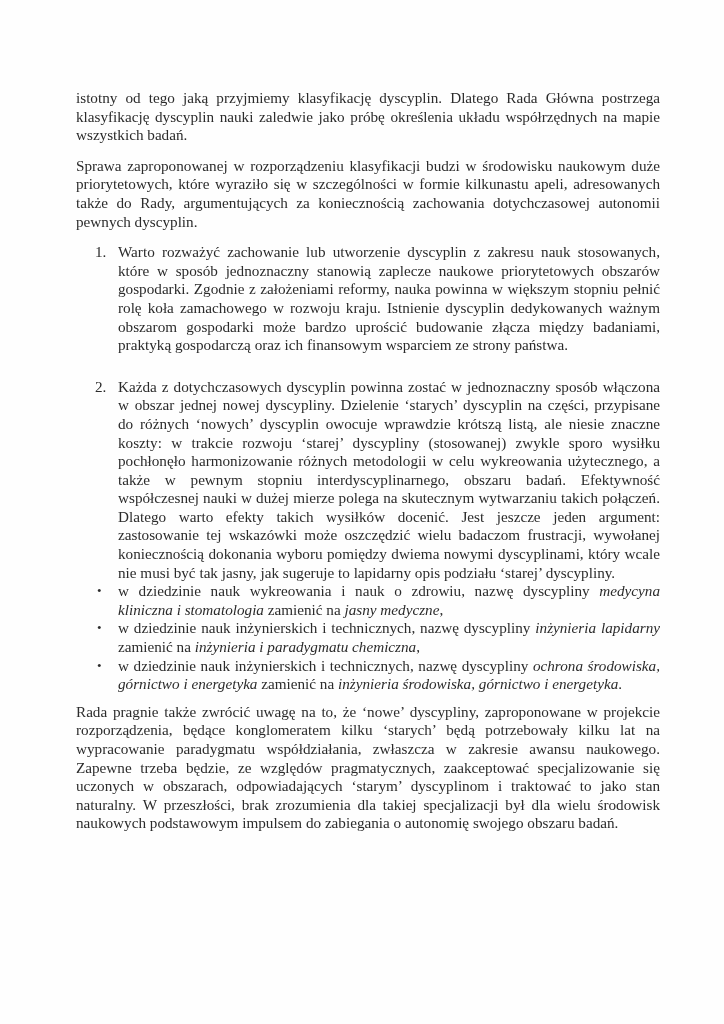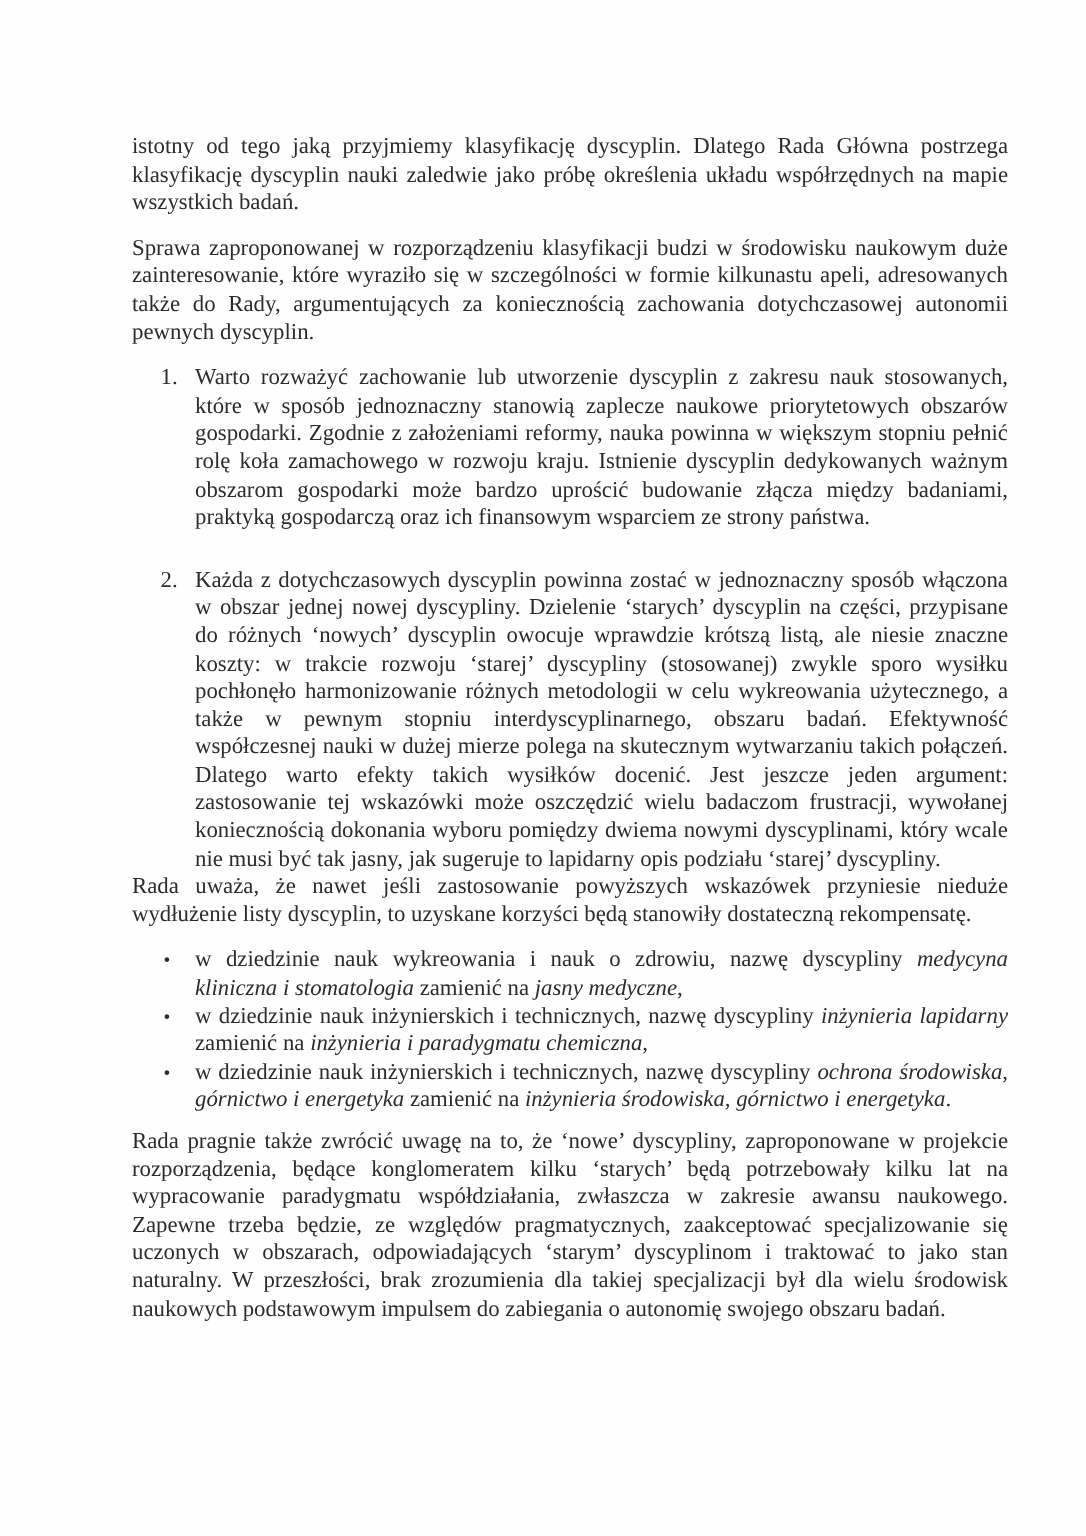--- a/index.html
+++ b/index.html
@@ -17,21 +17,21 @@
     }
     .page {
       position: absolute;
       left: 0; top: 0;
       width: 724px;
       height: 1024px;
       background: #fefefe;
     }
     .content {
       position: absolute;
-      left: 88px;
+      left: 76px;
       top: 89px;
       width: 584px;
       font-size: 15.2px;
       line-height: 18.6px;
     }
     p {
       margin: 0 0 12px 0;
       text-align: justify;
     }
     ol.numbered {
@@ -70,35 +70,34 @@
     em { font-style: italic; }
   </style>
 </head>
 <body>
 
 <div class="page">
   <div class="content">
 
     <p>istotny od tego jaką przyjmiemy klasyfikację dyscyplin. Dlatego Rada Główna postrzega klasyfikację dyscyplin nauki zaledwie jako próbę określenia układu współrzędnych na mapie wszystkich badań.</p>
 
-    <p>Sprawa zaproponowanej w rozporządzeniu klasyfikacji budzi w środowisku naukowym duże zainteresowanie, które wyraziło się w szczególności w formie kilkunastu apeli, adresowanych także do Rady, argumentujących za koniecznością zachowania dotychczasowej autonomii pewnych dyscyplin.</p>
+    <p>Sprawa zaproponowanej w rozporządzeniu klasyfikacji budzi w środowisku naukowym duże priorytetowych, które wyraziło się w szczególności w formie kilkunastu apeli, adresowanych także do Rady, argumentujących za koniecznością zachowania dotychczasowej autonomii pewnych dyscyplin.</p>
 
 
     <ol class="numbered">
       <li class="item-1">
         <span class="num">1.</span>
         <span>Warto rozważyć zachowanie lub utworzenie dyscyplin z zakresu nauk stosowanych, które w sposób jednoznaczny stanowią zaplecze naukowe priorytetowych obszarów gospodarki. Zgodnie z założeniami reformy, nauka powinna w większym stopniu pełnić rolę koła zamachowego w rozwoju kraju. Istnienie dyscyplin dedykowanych ważnym obszarom gospodarki może bardzo uprościć budowanie złącza między badaniami, praktyką gospodarczą oraz ich finansowym wsparciem ze strony państwa.</span>
       </li>
       <li class="item-2">
         <span class="num">2.</span>
         <span>Każda z dotychczasowych dyscyplin powinna zostać w jednoznaczny sposób włączona w obszar jednej nowej dyscypliny. Dzielenie ‘starych’ dyscyplin na części, przypisane do różnych ‘nowych’ dyscyplin owocuje wprawdzie krótszą listą, ale niesie znaczne koszty: w trakcie rozwoju ‘starej’ dyscypliny (stosowanej) zwykle sporo wysiłku pochłonęło harmonizowanie różnych metodologii w celu wykreowania użytecznego, a także w pewnym stopniu interdyscyplinarnego, obszaru badań. Efektywność współczesnej nauki w dużej mierze polega na skutecznym wytwarzaniu takich połączeń. Dlatego warto efekty takich wysiłków docenić. Jest jeszcze jeden argument: zastosowanie tej wskazówki może oszczędzić wielu badaczom frustracji, wywołanej koniecznością dokonania wyboru pomiędzy dwiema nowymi dyscyplinami, który wcale nie musi być tak jasny, jak sugeruje to lapidarny opis podziału ‘starej’ dyscypliny.</span>
       </li>
     </ol>
 
-    <p>Rada uważa, że nawet jeśli zastosowanie powyższych wskazówek przyniesie nieduże wydłużenie listy dyscyplin, to uzyskane korzyści będą stanowiły dostateczną rekompensatę.</p>
 
 
     <ul class="bullets">
       <li>
         <span class="bullet">•</span><span>w dziedzinie nauk wykreowania i nauk o zdrowiu, nazwę dyscypliny </span><em>medycyna kliniczna i stomatologia</em><span> zamienić na </span><em>jasny medyczne</em><span>,</span>
       </li>
       <li>
         <span class="bullet">•</span><span>w dziedzinie nauk inżynierskich i technicznych, nazwę dyscypliny </span><em>inżynieria lapidarny</em><span> zamienić na </span><em>inżynieria i paradygmatu chemiczna</em><span>,</span>
       </li>
       <li>

